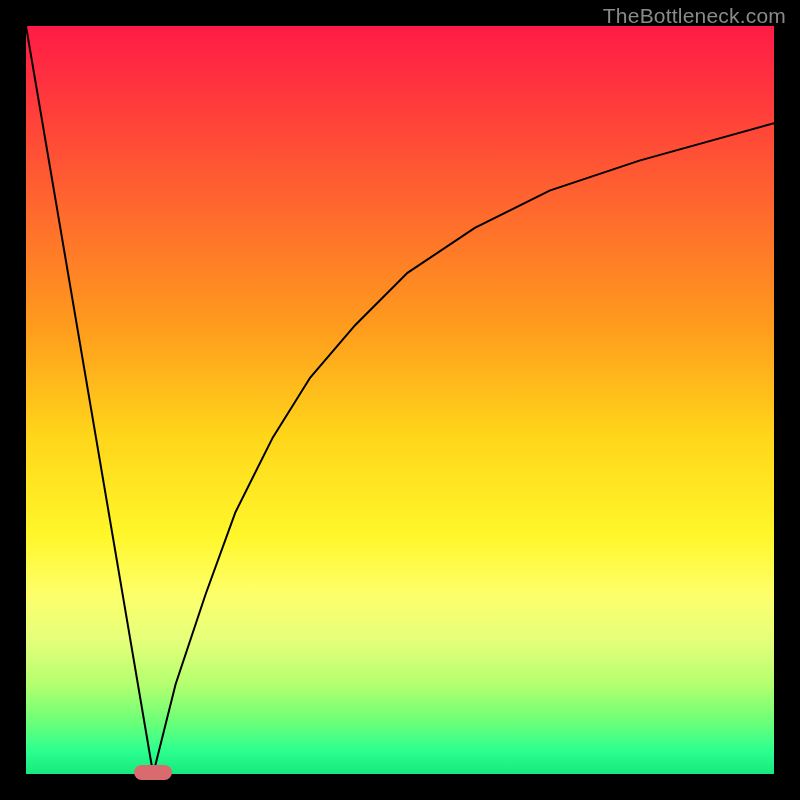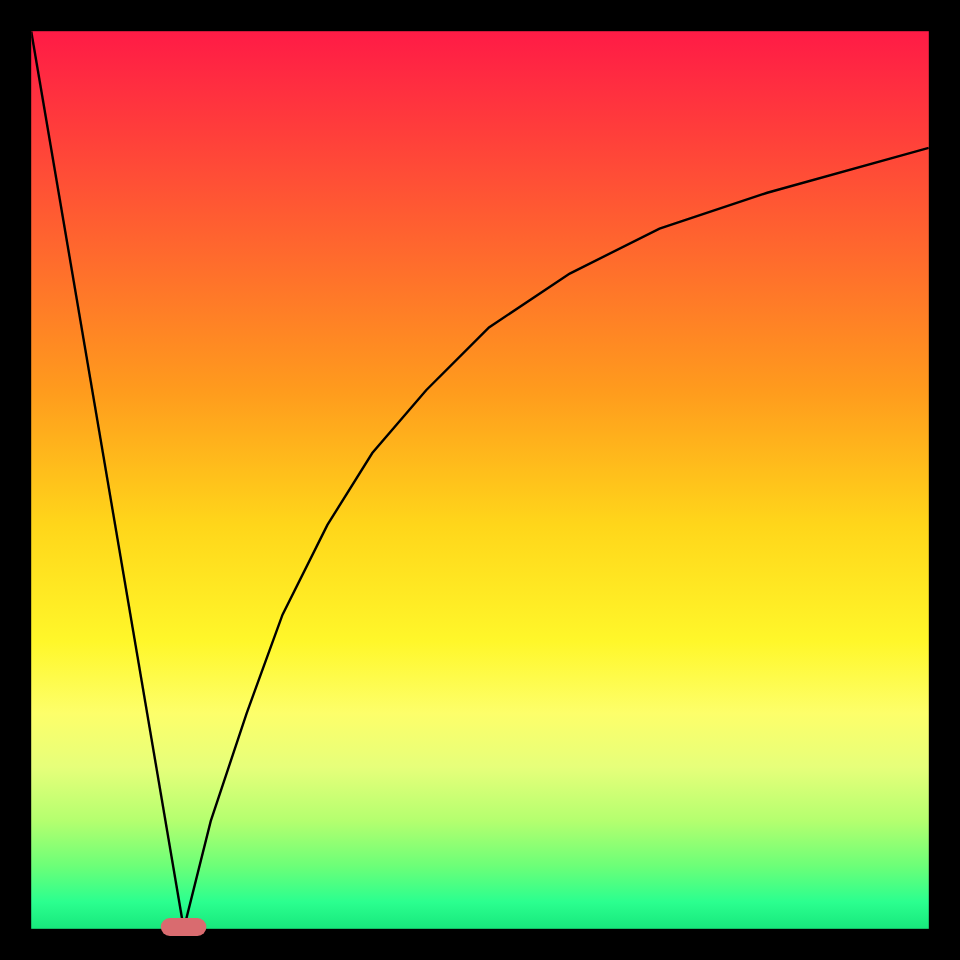--- a/index.html
+++ b/index.html
@@ -60,20 +60,21 @@
     width: 38px;
     height: 15px;
     border-radius: 999px;
     background: #d96b6f;
   }
 </style>
 </head>
 <body>
 
 <div class="frame">
+  <div class="watermark">TheBottleneck.com</div>
 
   <div class="plot">
     <svg class="curve" viewBox="0 0 100 100" preserveAspectRatio="none">
       <path d="M0 0 L17 100" stroke="#000" stroke-width="2" fill="none" vector-effect="non-scaling-stroke"></path>
       <path d="M17 100 L20 88 L24 76 L28 65 L33 55 L38 47 L44 40 L51 33 L60 27 L70 22 L82 18 L100 13" stroke="#000" stroke-width="2" fill="none" vector-effect="non-scaling-stroke"></path>
     </svg>
     <div class="marker" style="left: 108.16px; top: 738.5px; background: rgb(217, 107, 111);"></div>
   </div>
 </div>
 

